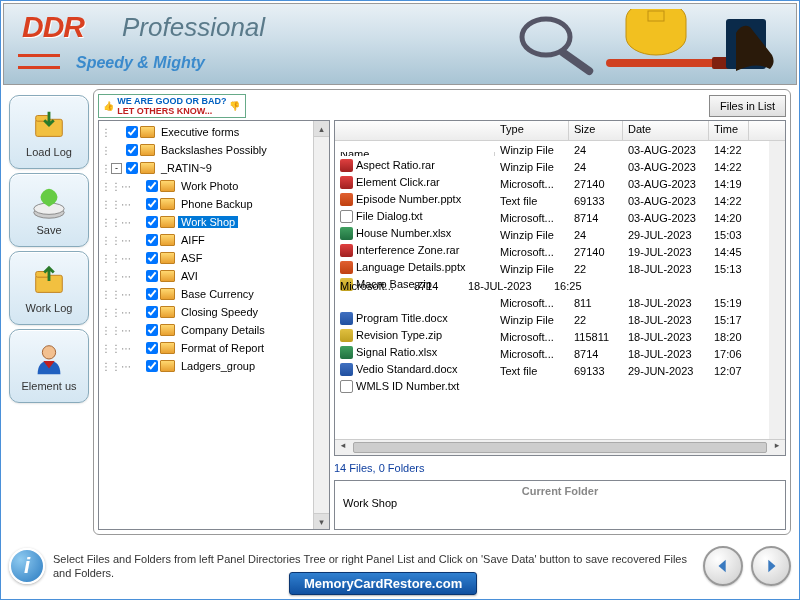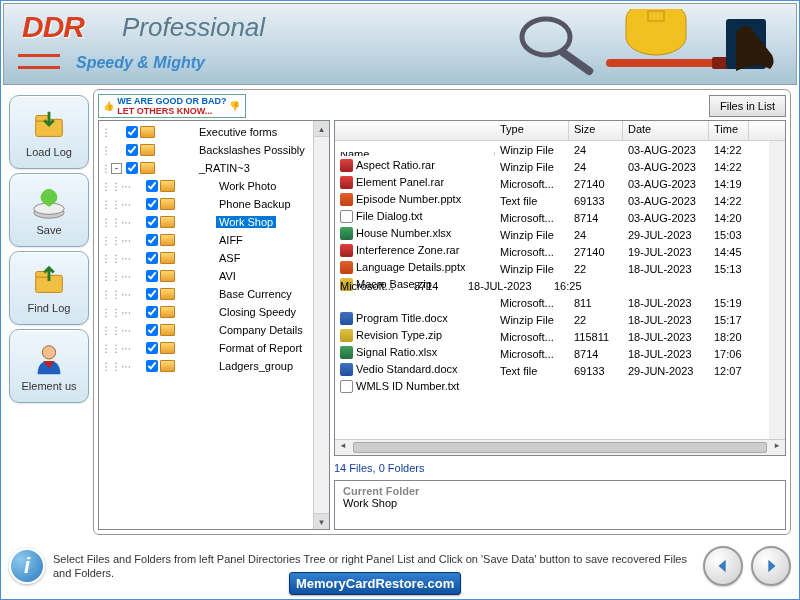--- a/index.html
+++ b/index.html
@@ -28,21 +28,21 @@
 .feedback .l2 { color: #c02020; }
 .findbtn { margin-left: auto; height: 22px; padding: 0 10px; font-size: 11px; border: 1px solid #888; background: linear-gradient(#f8f8f8,#e0e0e0); cursor: pointer; }
 .panels { flex: 1; display: flex; gap: 4px; margin-top: 2px; min-height: 0; }
 .tree { width: 232px; border: 1px solid #828790; background: #fff; overflow: hidden; font-size: 11px; position: relative; }
 .tree-inner { padding: 2px 0 2px 2px; }
 .tree-row { display: flex; align-items: center; height: 18px; white-space: nowrap; }
 .tree-row .dots { color: #888; font-size: 10px; width: 10px; text-align: center; }
 .tree-row .exp { width: 11px; height: 11px; border: 1px solid #888; font-size: 9px; line-height: 9px; text-align: center; margin-right: 2px; cursor: pointer; background: #fff; }
 .tree-row input[type=checkbox] { width: 12px; height: 12px; margin: 0 2px; }
 .tree-row .folder { width: 15px; height: 12px; background: linear-gradient(#ffd870,#e8a030); border: 1px solid #c08020; border-radius: 1px; margin-right: 3px; }
-.tree-row .label { padding: 0 3px; margin-left: 38px; }
+.tree-row .label { padding: 0 3px; }
 .tree-row.sel .label { background: #0078d7; color: #fff; }
 .tree .vscroll { position: absolute; right: 0; top: 0; width: 16px; height: 100%; background: #f0f0f0; border-left: 1px solid #ccc; }
 .tree .vscroll .up, .tree .vscroll .dn { height: 16px; background: #e0e0e0; text-align: center; font-size: 9px; line-height: 16px; color: #555; border-bottom: 1px solid #ccc; cursor: pointer; }
 .tree .vscroll .dn { position: absolute; bottom: 0; width: 100%; border-top: 1px solid #ccc; border-bottom: none; }
 .right { flex: 1; display: flex; flex-direction: column; gap: 4px; min-width: 0; }
 .filelist { flex: 1; border: 1px solid #828790; background: #fff; display: flex; flex-direction: column; min-height: 0; font-size: 11px; }
 .fl-head { display: flex; background: linear-gradient(#fdfdfd,#ececec); border-bottom: 1px solid #d0d0d0; height: 20px; }
 .fl-head div { padding: 2px 5px; border-right: 1px solid #d0d0d0; overflow: hidden; white-space: nowrap; }
 .fl-body { flex: 1; overflow: hidden; position: relative; }
 .fl-row { display: flex; height: 17px; align-items: center; white-space: nowrap; }
@@ -58,27 +58,27 @@
 .fi-txt { background: #fff; border: 1px solid #888; }
 .fi-xlsx { background: linear-gradient(#40a060,#207040); }
 .fi-zip { background: linear-gradient(#e0c040,#c0a020); }
 .fi-docx { background: linear-gradient(#4070c0,#2050a0); }
 .fl-hscroll { height: 16px; background: #f0f0f0; border-top: 1px solid #ccc; display: flex; }
 .fl-hscroll .ar { width: 16px; text-align: center; font-size: 9px; color: #555; cursor: pointer; }
 .fl-hscroll .thumb { flex: 1; margin: 2px; background: #cdcdcd; border: 1px solid #aaa; border-radius: 2px; }
 .fl-vscroll { position: absolute; right: 0; top: 0; width: 16px; height: 100%; background: #f0f0f0; }
 .summary { text-align: left; font-size: 11px; color: #1040a0; padding: 2px 0; }
 .curfolder { border: 1px solid #828790; background: #fff; padding: 4px 8px; height: 50px; font-size: 11px; }
-.curfolder .h { color: #888; font-weight: bold; }
+.curfolder .h { color: #888; font-weight: bold; text-align: center; }
 .footer { height: 54px; margin: 2px 8px 6px; display: flex; align-items: center; gap: 8px; position: relative; }
 .info-ico { width: 36px; height: 36px; border-radius: 50%; background: radial-gradient(circle at 30% 30%, #8ecaf0, #2a7ac0); color: #fff; font-size: 22px; font-weight: bold; font-style: italic; display: flex; align-items: center; justify-content: center; border: 2px solid #fff; box-shadow: 0 1px 3px rgba(0,0,0,.3); }
 .footer .msg { flex: 1; font-size: 11px; color: #333; line-height: 1.3; }
 .navbtn { width: 40px; height: 40px; border-radius: 50%; border: 2px solid #999; background: radial-gradient(circle at 35% 30%, #fff, #ccc); display: flex; align-items: center; justify-content: center; cursor: pointer; box-shadow: 0 1px 2px rgba(0,0,0,.2); }
 .navbtn svg { width: 18px; height: 18px; }
-.brand { position: absolute; left: 280px; bottom: -2px; background: linear-gradient(#3080d0,#1050a0); color: #fff; font-size: 13px; font-weight: bold; padding: 3px 6px; border: 1px solid #0a3570; border-radius: 3px; box-shadow: 0 1px 2px rgba(0,0,0,.3); }
+.brand { position: absolute; left: 280px; bottom: -2px; background: linear-gradient(#3080d0,#1050a0); color: #fff; font-size: 13px; font-weight: bold; padding: 3px 14px; border: 1px solid #0a3570; border-radius: 3px; box-shadow: 0 1px 2px rgba(0,0,0,.3); }
 </style>
 </head>
 <body>
 
 <div class="window">
 
 
   <div class="banner">
     <div class="bar1"></div>
     <div class="bar2"></div>
@@ -123,21 +123,21 @@
         <span>Save</span>
       </div>
       <div class="sidebtn">
         <div class="ico">
             <svg viewBox="0 0 40 40">
               <rect x="6" y="14" width="28" height="18" rx="2" fill="#f2c040" stroke="#c08020"></rect>
               <rect x="6" y="10" width="14" height="6" rx="2" fill="#f2c040" stroke="#c08020"></rect>
               <path d="M20 20 l0 -14 m-5 5 l5 -5 l5 5" stroke="#2a7a2a" stroke-width="3" fill="none"></path>
             </svg>
           </div>
-        <span>Find Log</span>
+        <span>Work Log</span>
       </div>
       <div class="sidebtn">
         <div class="ico">
             <svg viewBox="0 0 40 40">
               <circle cx="20" cy="13" r="7" fill="#f2c090" stroke="#a06030"></circle>
               <path d="M8 36 q0 -14 12 -14 q12 0 12 14 z" fill="#2060c0"></path>
               <path d="M14 22 l6 8 l6 -8" fill="#c02020"></path>
             </svg>
           </div>
         <span>Element us</span>
@@ -173,21 +173,21 @@
                 <span style="width:13px"></span>
                 <input type="checkbox" checked="" style="">
                 <span class="folder"></span>
                 <span class="label">Backslashes Possibly</span>
               </div>
               <div class="tree-row">
                 <span class="dots">⋮</span>
                 <span class="exp">-</span>
                 <input type="checkbox" checked="" style="">
                 <span class="folder"></span>
-                <span class="label">_RATIN~3</span>
+                <span class="label">_RATIN~9</span>
               </div>
               <div class="tree-row">
                 <span class="dots">⋮</span>
                 <span class="dots">⋮</span>
                 <span class="dots">⋯</span>
                 <span style="width:13px"></span>
                 <input type="checkbox" checked="" style="">
                 <span class="folder"></span>
                 <span class="label">Work Photo</span>
               </div>
@@ -305,21 +305,21 @@
                     <span>Aspect Ratio.rar</span>
                   </div>
                   <div class="c-type">Winzip File</div>
                   <div class="c-size">24</div>
                   <div class="c-date">03-AUG-2023</div>
                   <div class="c-time">14:22</div>
                 </div>
                 <div class="fl-row">
                   <div class="c-name">
                     <span class="ficon fi-rar"></span>
-                    <span>Element Panel.rar</span>
+                    <span>Element Click.rar</span>
                   </div>
                   <div class="c-type">Winzip File</div>
                   <div class="c-size">24</div>
                   <div class="c-date">03-AUG-2023</div>
                   <div class="c-time">14:22</div>
                 </div>
                 <div class="fl-row">
                   <div class="c-name">
                     <span class="ficon fi-pptx"></span>
                     <span>Episode Number.pptx</span>

